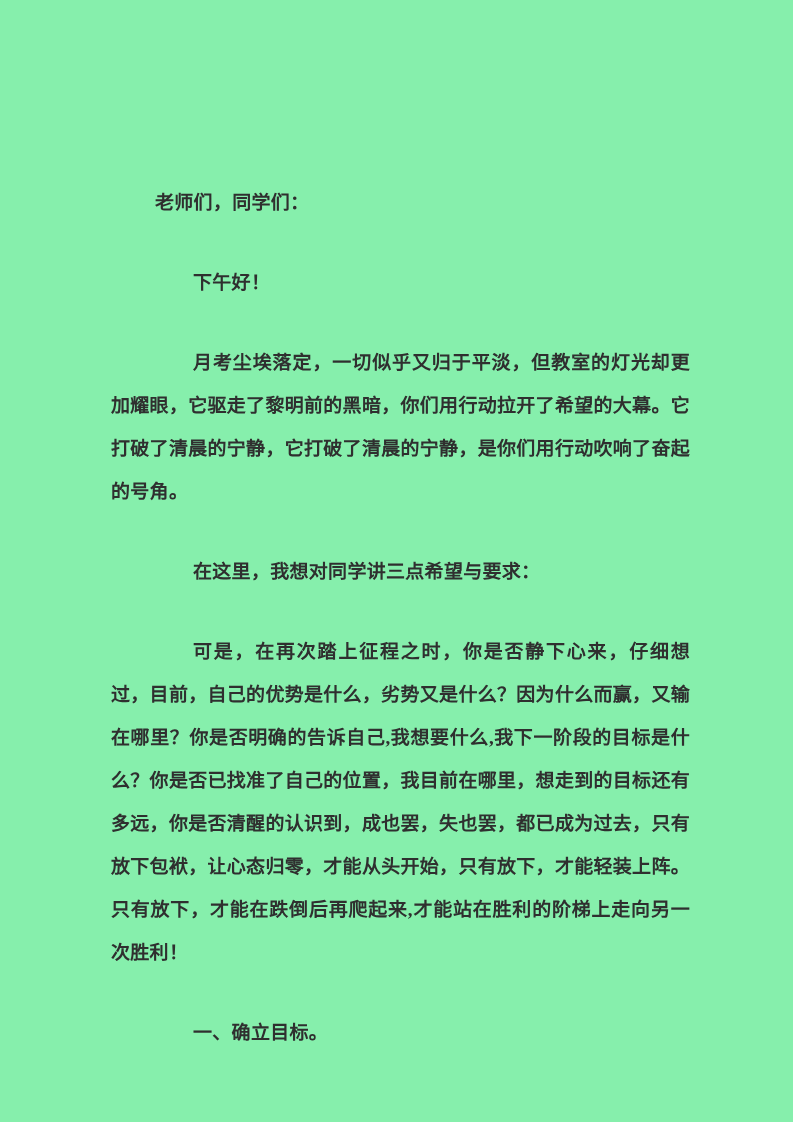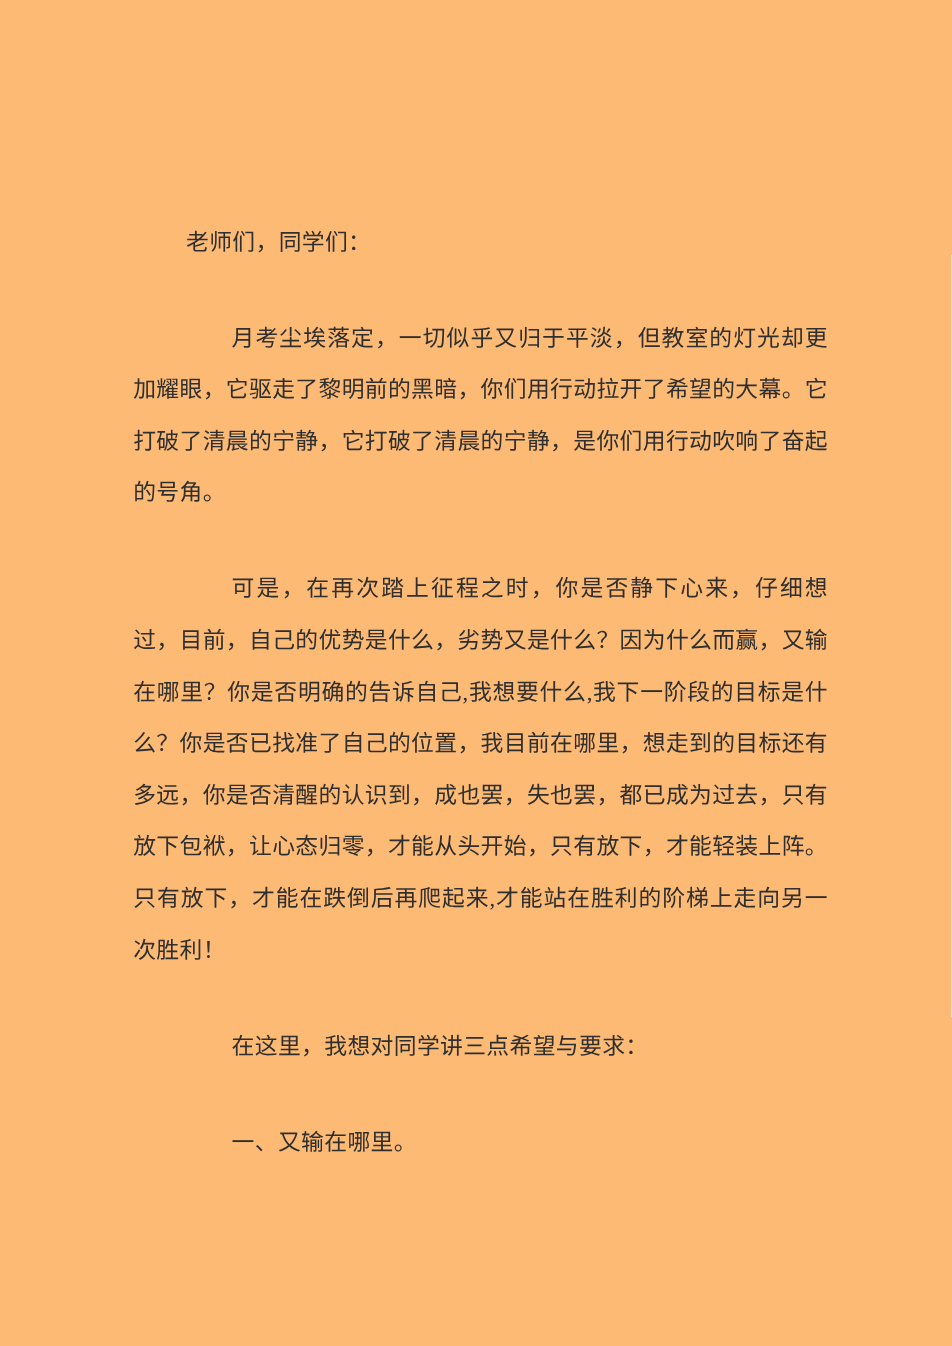--- a/index.html
+++ b/index.html
@@ -5,23 +5,24 @@
     html, body {
       margin: 0;
       padding: 0;
       background: #ffffff;
       font-family: "Liberation Serif", "DejaVu Serif", serif;
     }
     .page {
       position: relative;
       width: 793px;
       height: 1122px;
-      background: #fdba74;
+      background: #86efac;
       overflow: hidden;
       box-sizing: border-box;
+      font-weight: bold;
     }
     .content {
       position: absolute;
       left: 111px;
       top: 181px;
       width: 579px;
     }
     p.para {
       margin: 0 0 37px 0;
       font-size: 19px;
@@ -37,18 +38,19 @@
     }
     .indent-2 { text-indent: 44px; }
     .indent-4 { text-indent: 82px; }
   </style>
 </head>
 <body>
 
 <div class="page">
   <div class="content">
     <p class="para indent-2">老师们，同学们：</p>
+    <p class="para indent-4">下午好！</p>
     <p class="para indent-4">月考尘埃落定，一切似乎又归于平淡，但教室的灯光却更加耀眼，它驱走了黎明前的黑暗，你们用行动拉开了希望的大幕。它打破了清晨的宁静，它打破了清晨的宁静，是你们用行动吹响了奋起的号角。</p>
+    <p class="para indent-4">在这里，我想对同学讲三点希望与要求：</p>
     <p class="para indent-4">可是，在再次踏上征程之时，你是否静下心来，仔细想过，目前，自己的优势是什么，劣势又是什么？因为什么而赢，又输在哪里？你是否明确的告诉自己,我想要什么,我下一阶段的目标是什么？你是否已找准了自己的位置，我目前在哪里，想走到的目标还有多远，你是否清醒的认识到，成也罢，失也罢，都已成为过去，只有放下包袱，让心态归零，才能从头开始，只有放下，才能轻装上阵。只有放下，才能在跌倒后再爬起来,才能站在胜利的阶梯上走向另一次胜利！</p>
-    <p class="para indent-4">在这里，我想对同学讲三点希望与要求：</p>
-    <p class="para indent-4">一、又输在哪里。</p>
+    <p class="para indent-4">一、确立目标。</p>
   </div>
 </div>
 
 </body></html>

